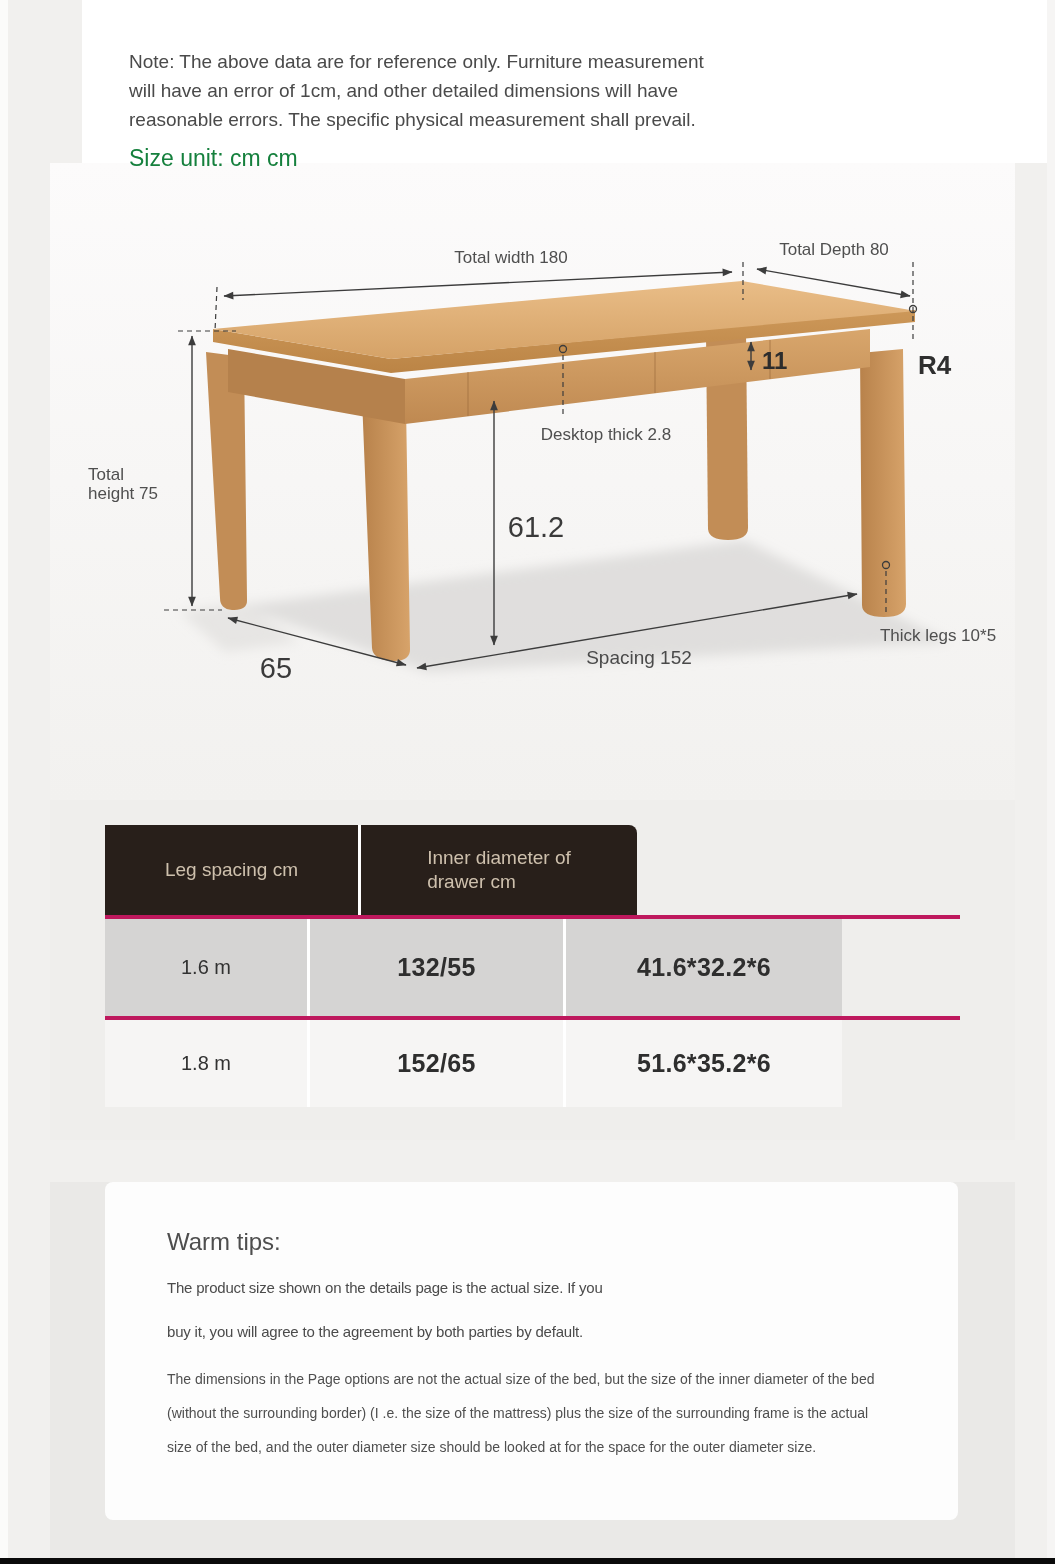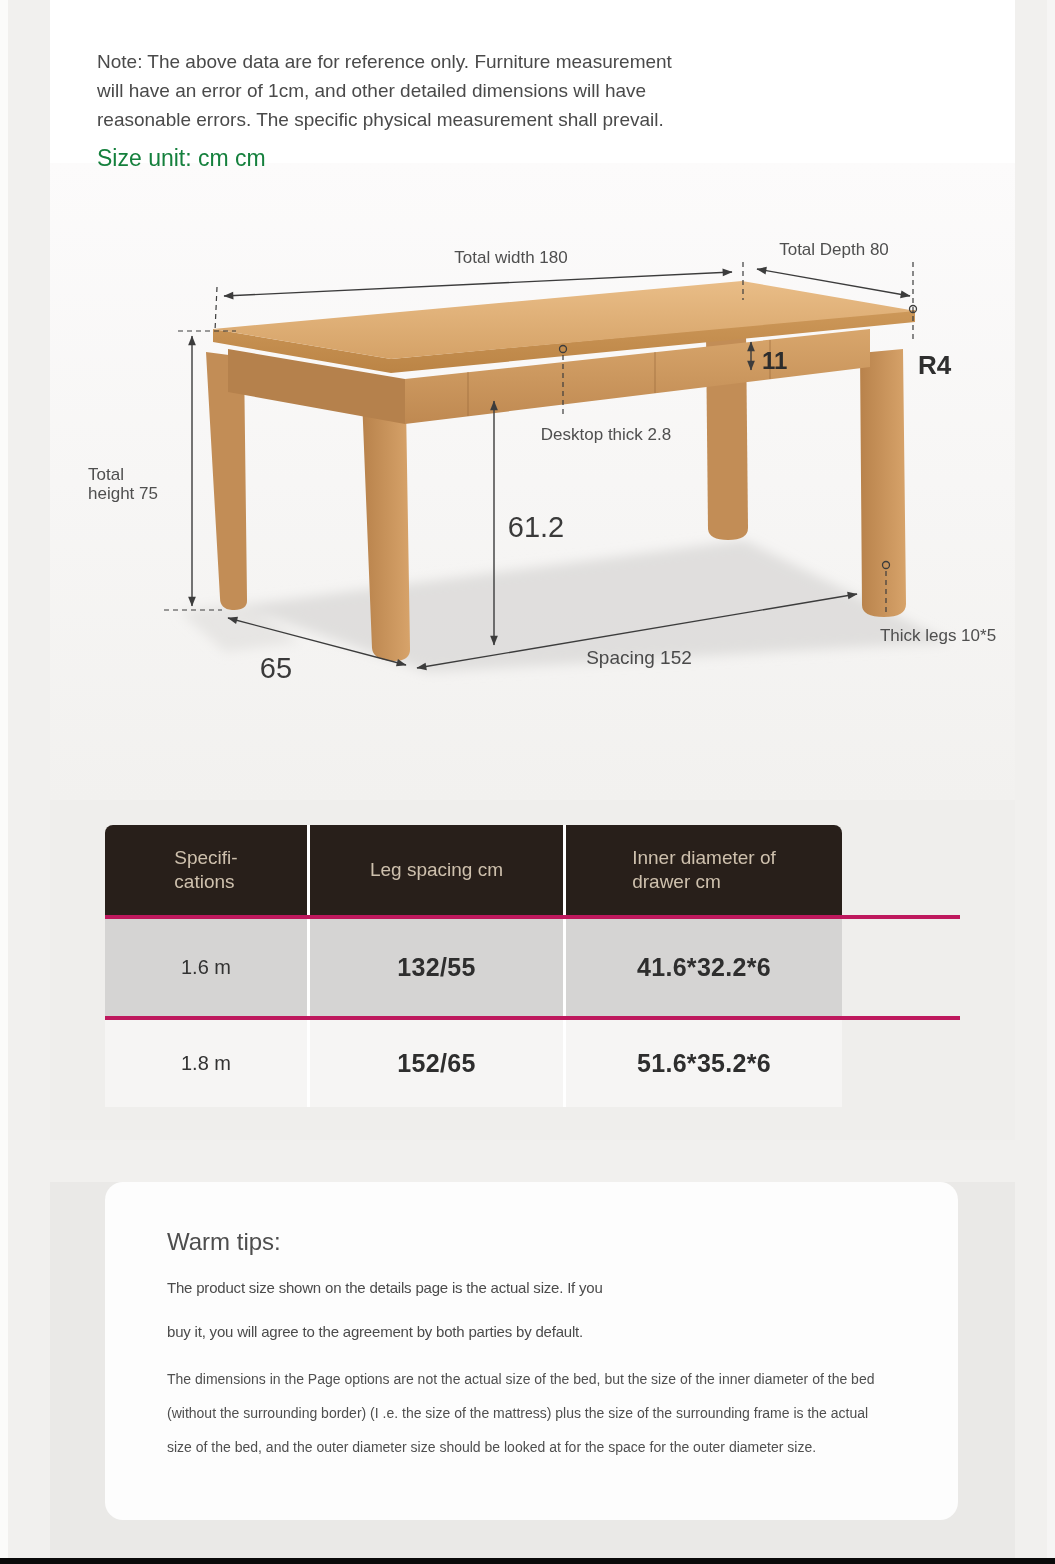--- a/index.html
+++ b/index.html
@@ -6,21 +6,21 @@
   html,body { background:#e8e7e5; }
   .page {
     position:relative; width:1055px; height:1564px; margin:0 auto;
     background:#f1f0ee; font-family:"Liberation Sans", sans-serif; overflow:hidden;
   }
   .edge-strip-left  { position:absolute; left:0; top:0; width:8px; height:1564px; background:#fbfbfa; }
   .edge-strip-right { position:absolute; right:0; top:0; width:8px; height:1564px; background:#f6f5f4; }
   .main-col { position:absolute; left:50px; top:0; width:965px; height:1558px; }
 
   
-  .note-section { width:965px; height:163px; background:#ffffff; padding:47px 12px 0 47px; }
+  .note-section { width:965px; height:163px; background:#ffffff; padding:47px 12px 0 47px;margin-left:32px; }
   .note-line { font-size:19px; line-height:29px; color:#4a4a4a; }
   .size-unit { margin-top:11px; font-size:23px; color:#15803d; }
 
   
   .diagram-section { width:965px; height:637px; background:linear-gradient(#fcfbfb, #f2f1ef); }
   .dim-label   { font-size:17px; fill:#4f4f4f; }
   .dim-label-b { font-size:19px; fill:#4a4a4a; }
   .dim-num     { font-size:29px; fill:#3a3a3a; }
   .dim-num-b   { font-size:24px; font-weight:700; fill:#2c2c2c; }
   .dim-r4      { font-size:26px; font-weight:700; fill:#2f2f2f; }
@@ -46,21 +46,21 @@
   .t-body2 .t-cell { height:87px; background:#f6f5f4; }
   .t-body1, .t-body2 { border-top:4px solid #be185d; }
   .t-body1 .c1, .t-body1 .c2, .t-body2 .c1, .t-body2 .c2 { border-right:3px solid #ffffff; }
   .v-spec { font-size:20px; color:#323232; }
   .v-num  { font-size:25px; font-weight:600; color:#2e2e2e; letter-spacing:.3px; }
 
   
   .warm-section { width:965px; height:418px; background:#eae9e7; }
   .warm-card {
     margin:42px 0 0 55px; width:853px; height:338px; background:#fdfdfd;
-    border-radius:18px; padding:46px 0 17px 62px;
+    border-radius:8px; padding:46px 0 17px 62px;
   }
   .warm-title { font-size:24px; color:#4e4e4e; margin-bottom:10px; }
   .warm-main-line { font-size:15px; line-height:44px; color:#4b4b4b; letter-spacing:-0.2px; white-space:nowrap; }
   .warm-details { margin-top:8px; }
   .warm-detail-line { font-size:14px; line-height:34px; color:#4f4f4f; white-space:nowrap; }
 
   .bottom-bar { position:absolute; left:0; bottom:0; width:1055px; height:6px; background:#0a0a0a; }
 </style>
 </head>
 <body>
@@ -160,24 +160,20 @@
 
         <circle class="dcirc" cx="886" cy="565" r="3.5"></circle>
         <line class="ddash" x1="886" y1="571" x2="886" y2="612"></line>
         <text class="dim-label" x="938" y="641" text-anchor="middle">Thick legs 10*5</text>
       </svg>
     </div>
 
     <div class="table-section">
       <div class="spec-table">
         <div class="t-row t-head">
-          <div class="t-cell c1">
-            <span class="hd-txt">Specifi-
-cations</span>
-          </div>
           <div class="t-cell c2">
             <span class="hd-txt">Leg spacing cm</span>
           </div>
           <div class="t-cell c3">
             <span class="hd-txt">Inner diameter of
 drawer cm</span>
           </div>
         </div>
         <div class="t-row t-body1">
           <div class="t-cell c1">

